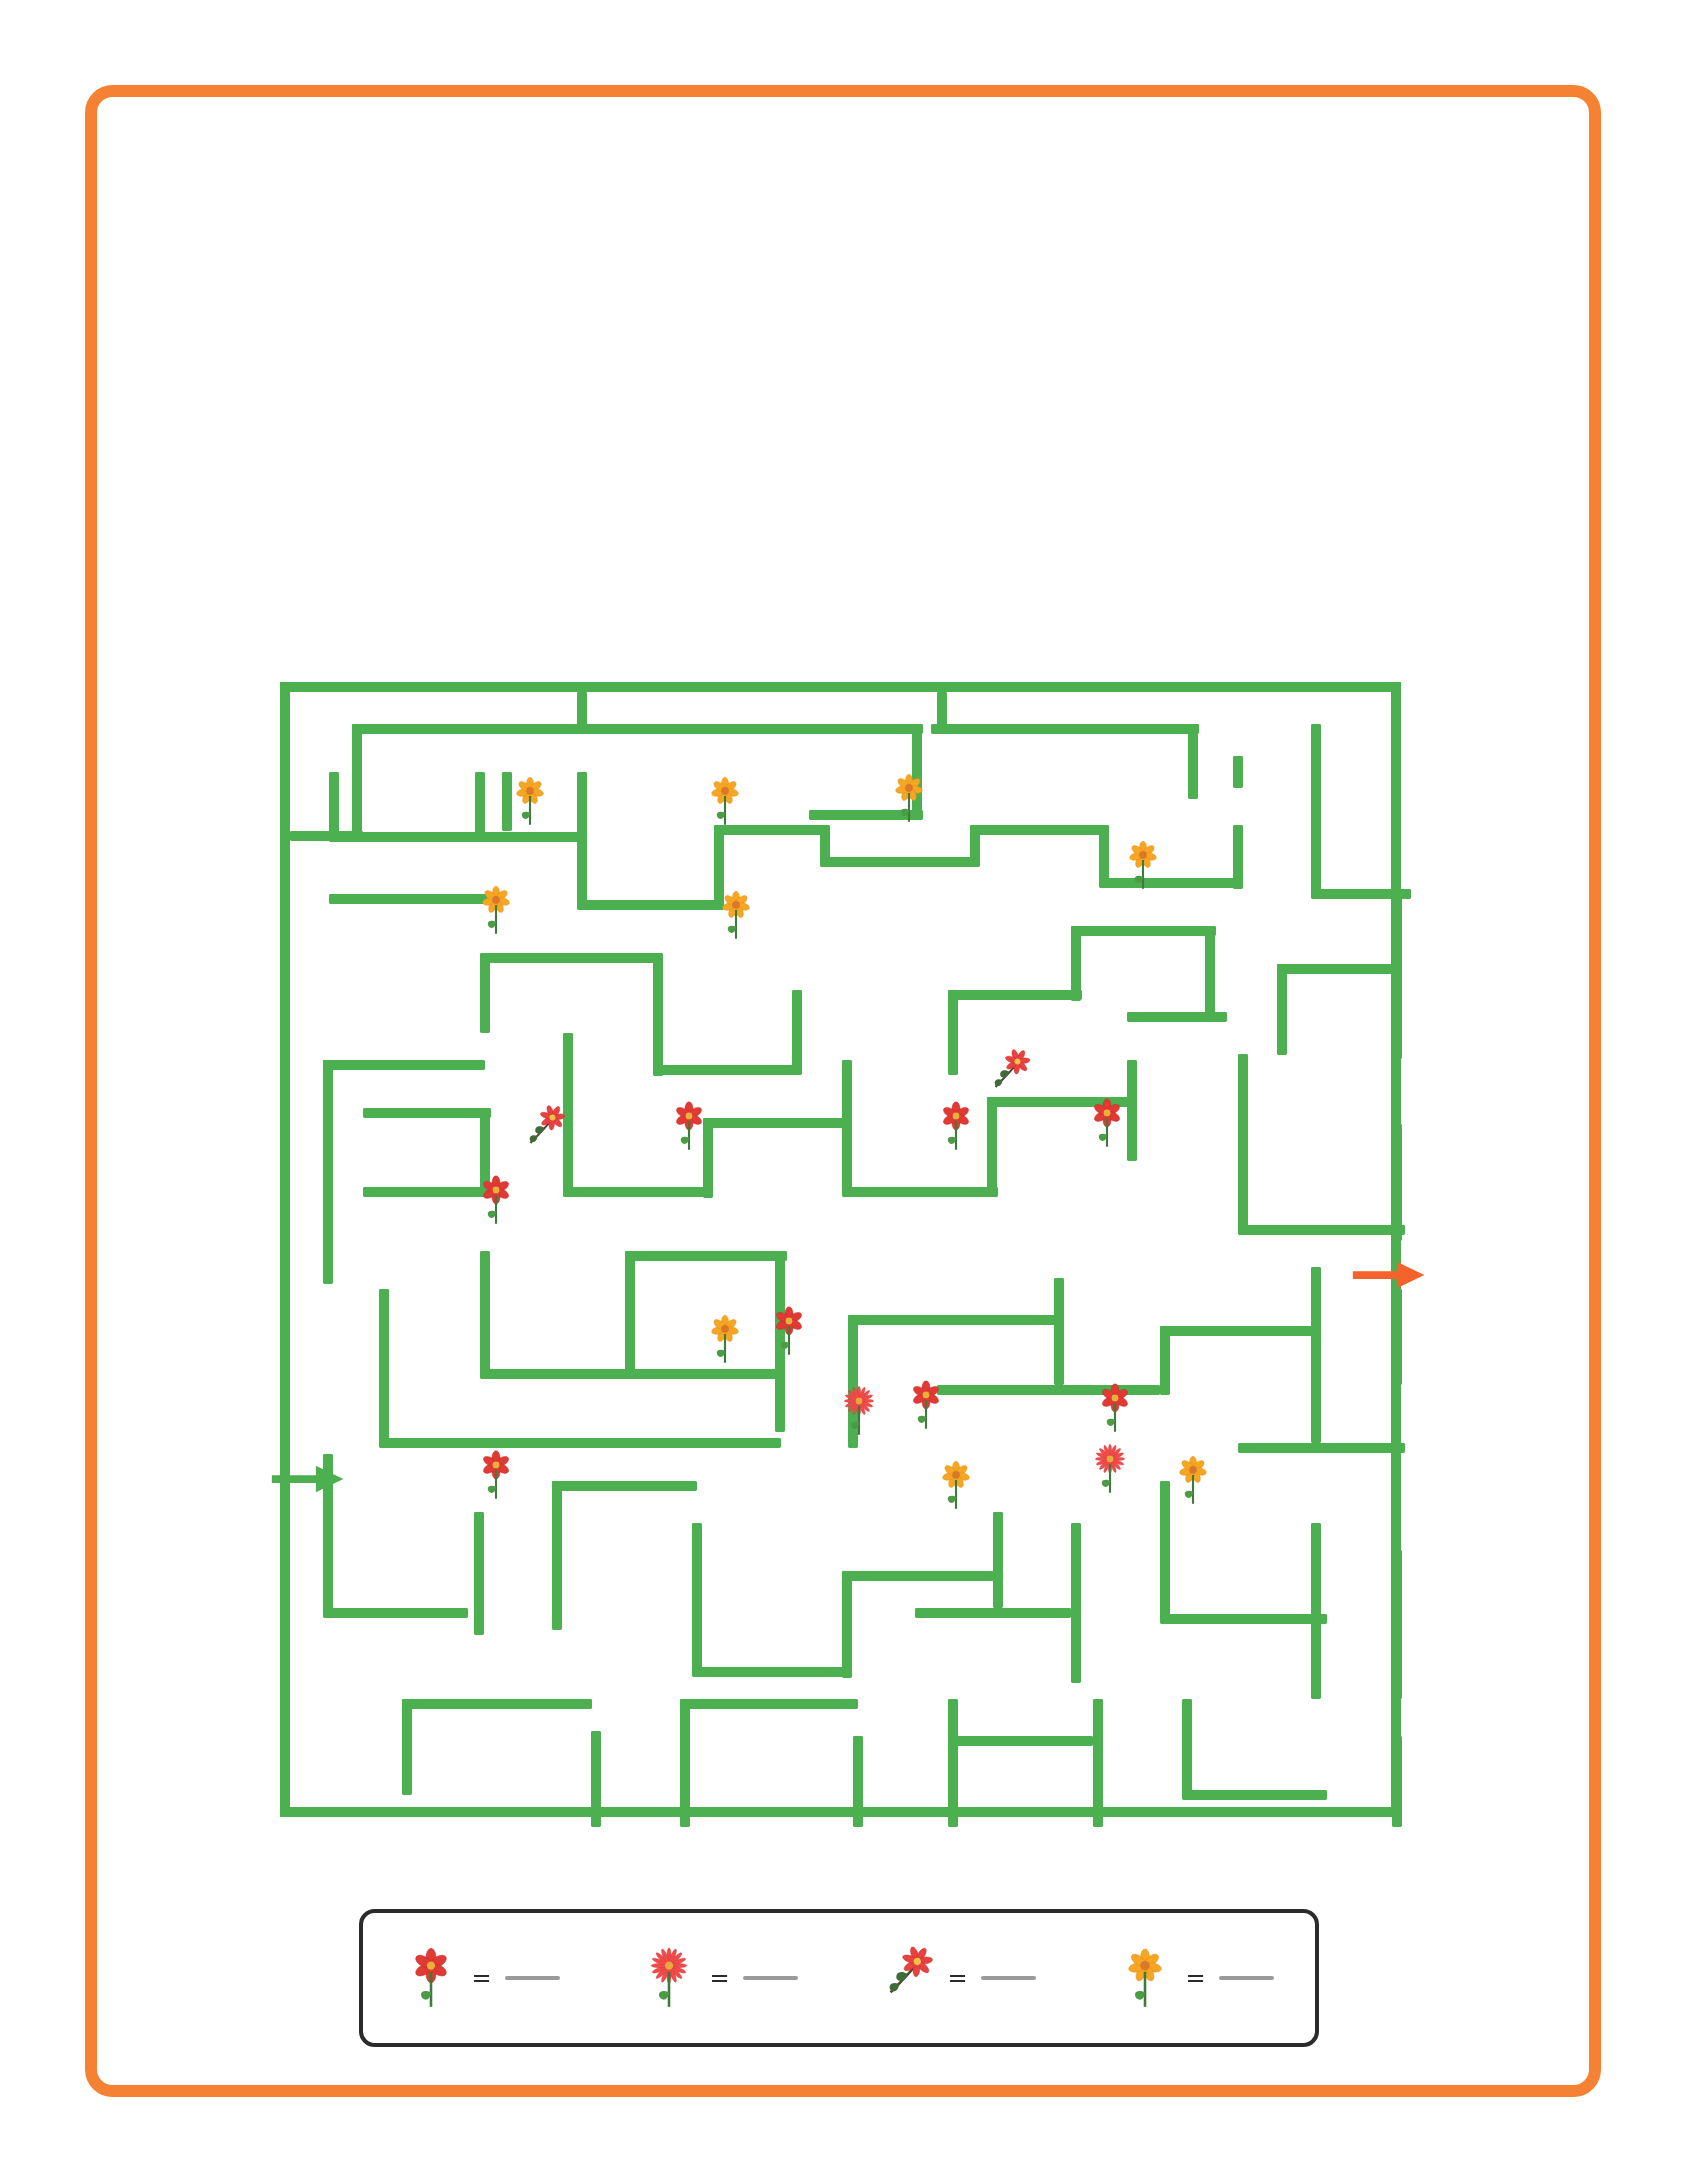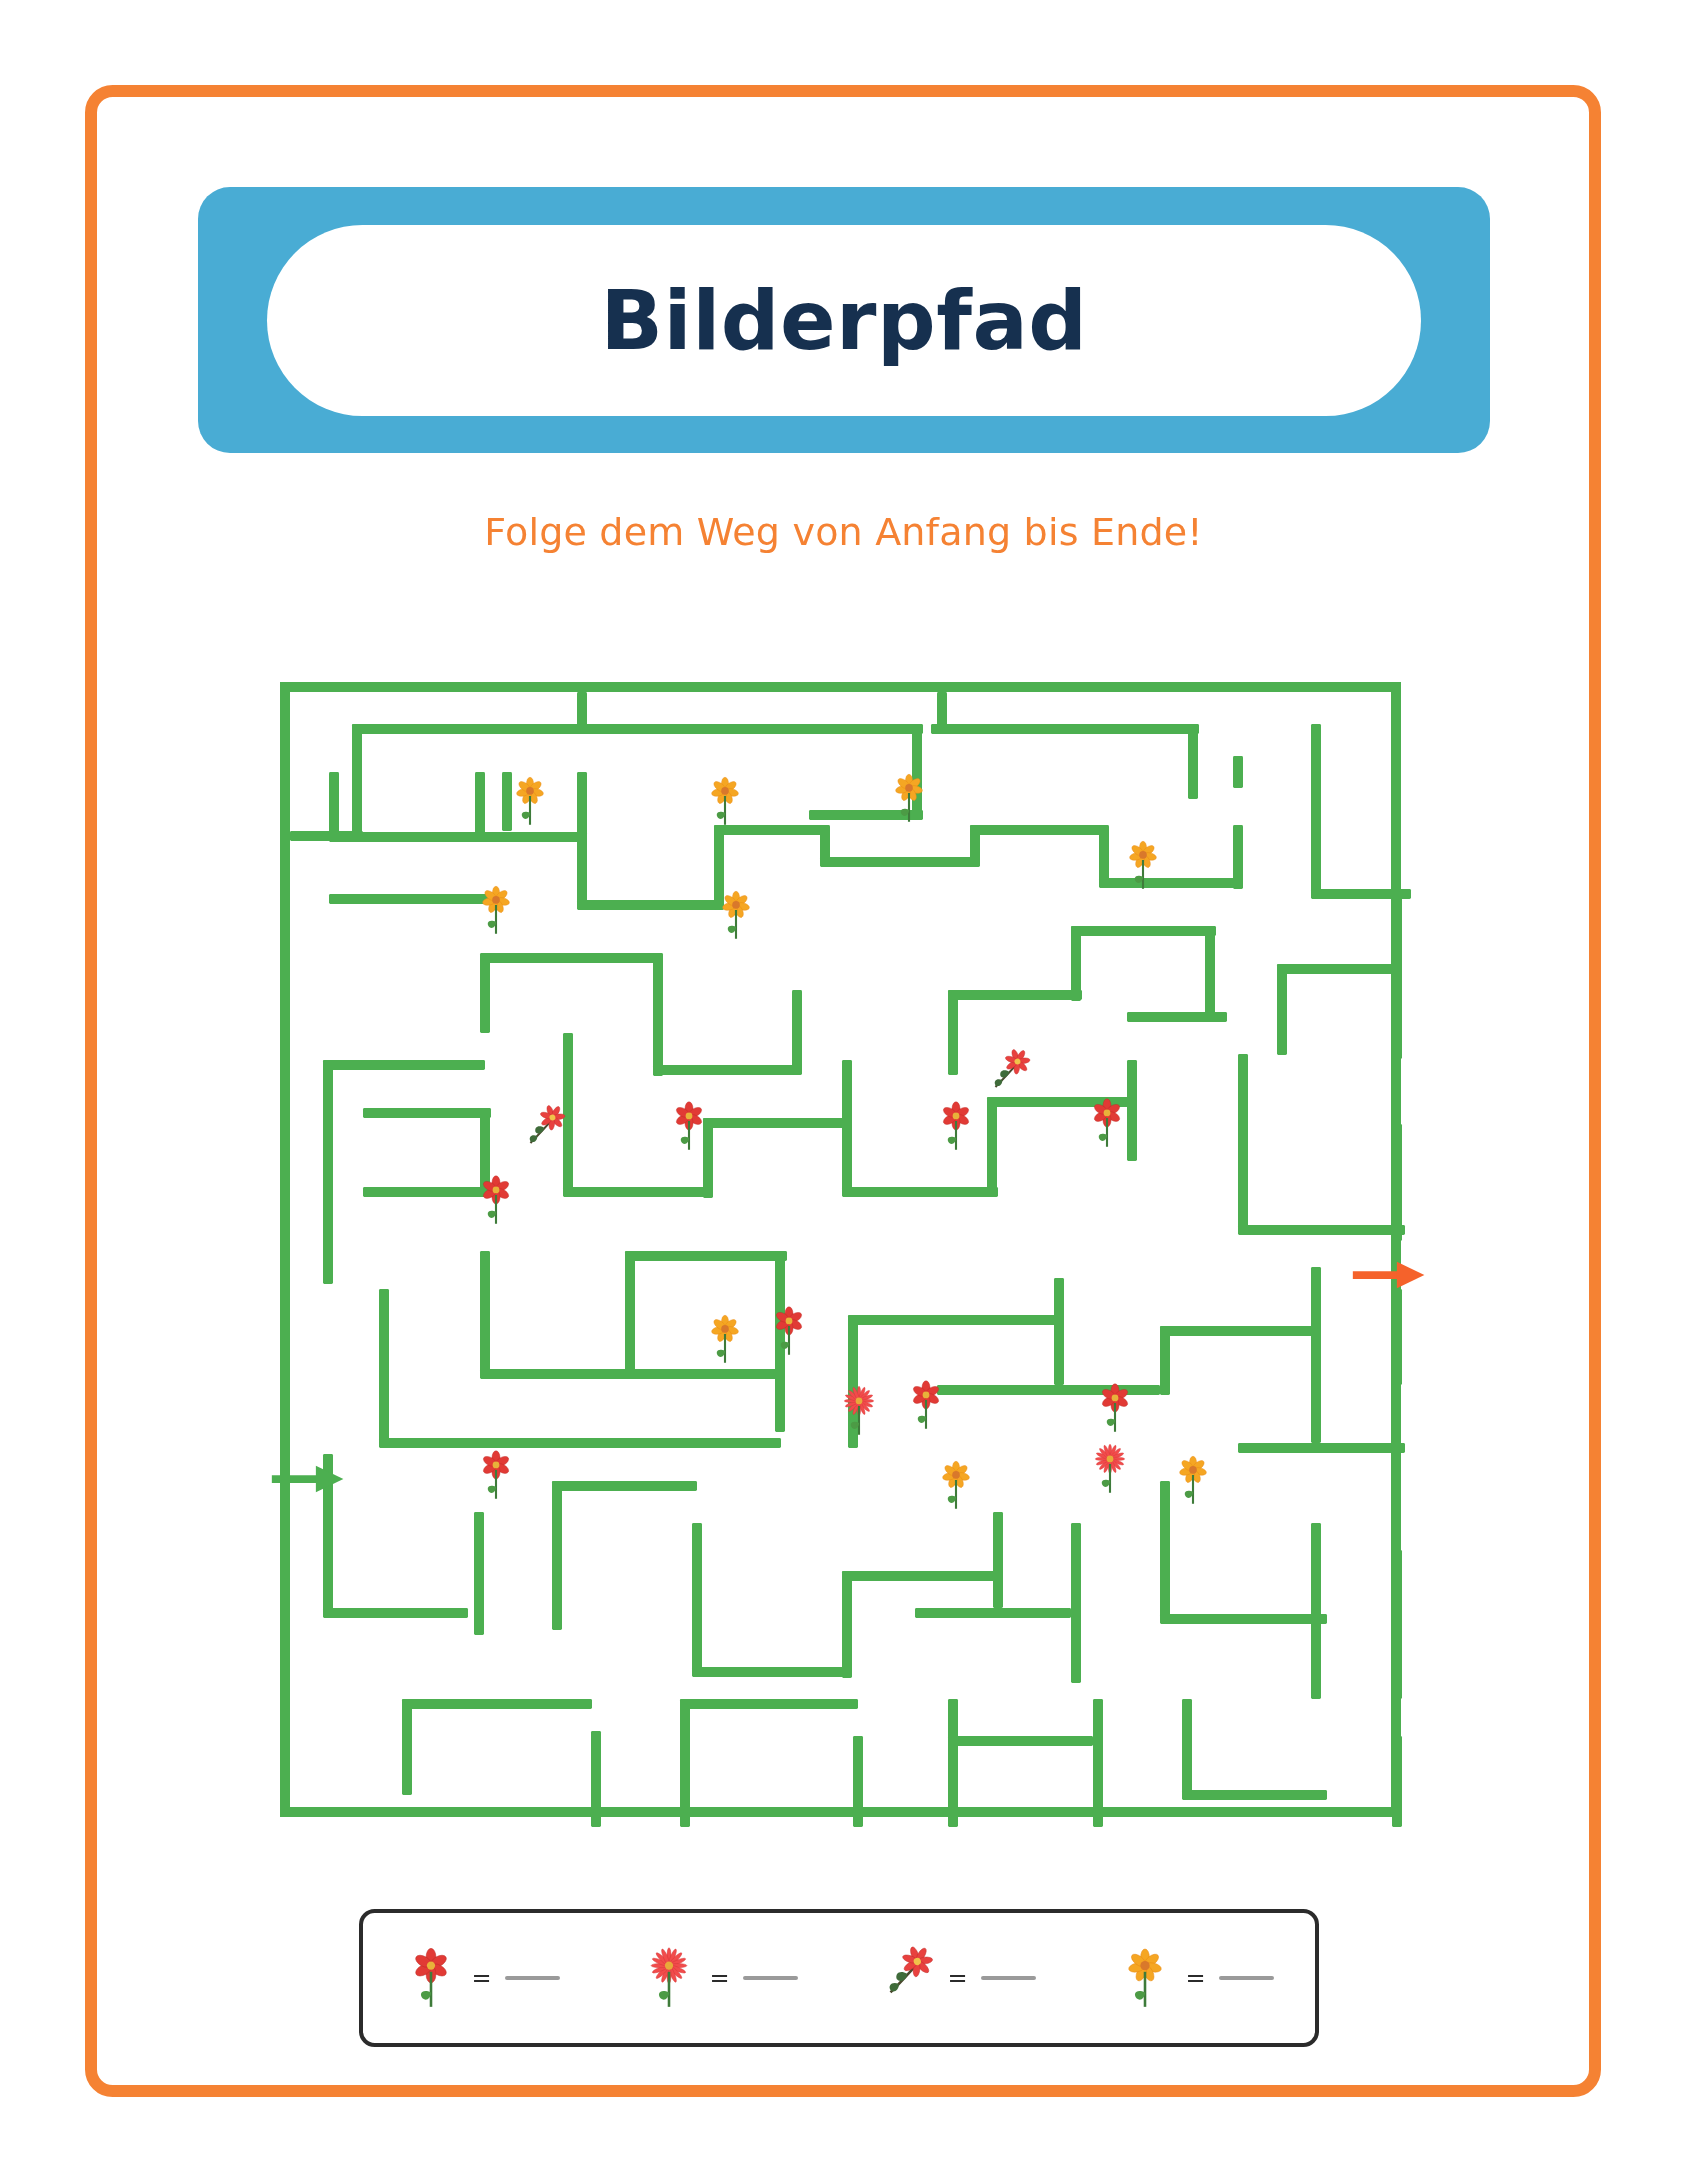--- a/index.html
+++ b/index.html
@@ -151,27 +151,21 @@
     border-radius: 2.3px;
   }
 </style>
 </head>
 <body>
 
 <div class="page">
 
   <div class="page-border"></div>
 
-  <div class="title-banner">
-    <div class="title-inner">
-      <div class="title-text">Bilderpfad</div>
-    </div>
-  </div>
-
-  <div class="subtitle">Folge dem Weg von Anfang bis Ende!</div>
+
 
   <div class="maze-wrap">
     <div class="maze" id="maze">
         <div class="w" style="left: 0px; top: 139px; width: 73px; height: 9.6px;"></div>
         <div class="w" style="left: 62px; top: 32px; width: 10px; height: 116px;"></div>
         <div class="w" style="left: 62px; top: 32px; width: 234px; height: 9.6px;"></div>
         <div class="w" style="left: 287px; top: 0px; width: 10px; height: 42px;"></div>
         <div class="w" style="left: 287px; top: 32px; width: 346px; height: 9.6px;"></div>
         <div class="w" style="left: 622px; top: 32px; width: 10px; height: 96px;"></div>
         <div class="w" style="left: 519px; top: 118px; width: 114px; height: 9.6px;"></div>

